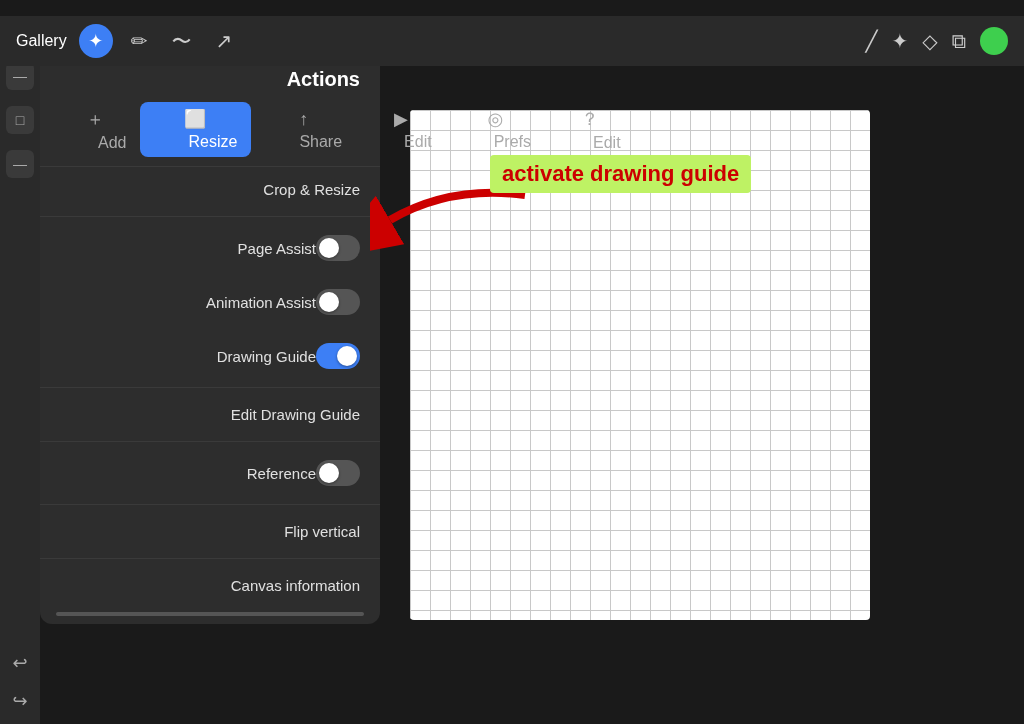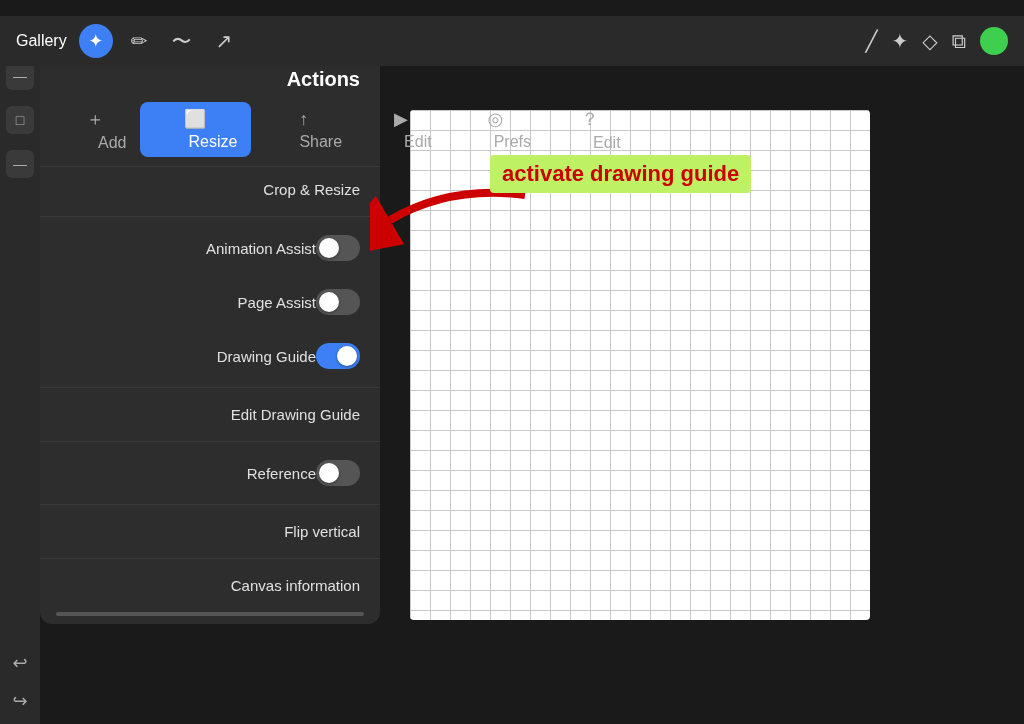--- a/index.html
+++ b/index.html
@@ -340,28 +340,28 @@
       <span class="tab-label">Edit</span>
     </div>
   </div>
 
   <div class="menu-item">
     <span>Crop &amp; Resize</span>
   </div>
   <div class="menu-separator"></div>
 
   <div class="menu-item">
-    <span>Animation Assist</span>
+    <span>Page Assist</span>
     <div class="toggle off">
       <div class="toggle-knob"></div>
     </div>
   </div>
 
   <div class="menu-item">
-    <span>Page Assist</span>
+    <span>Animation Assist</span>
     <div class="toggle off">
       <div class="toggle-knob"></div>
     </div>
   </div>
 
   <div class="menu-item">
     <span>Drawing Guide</span>
     <div class="toggle on">
       <div class="toggle-knob"></div>
     </div>

